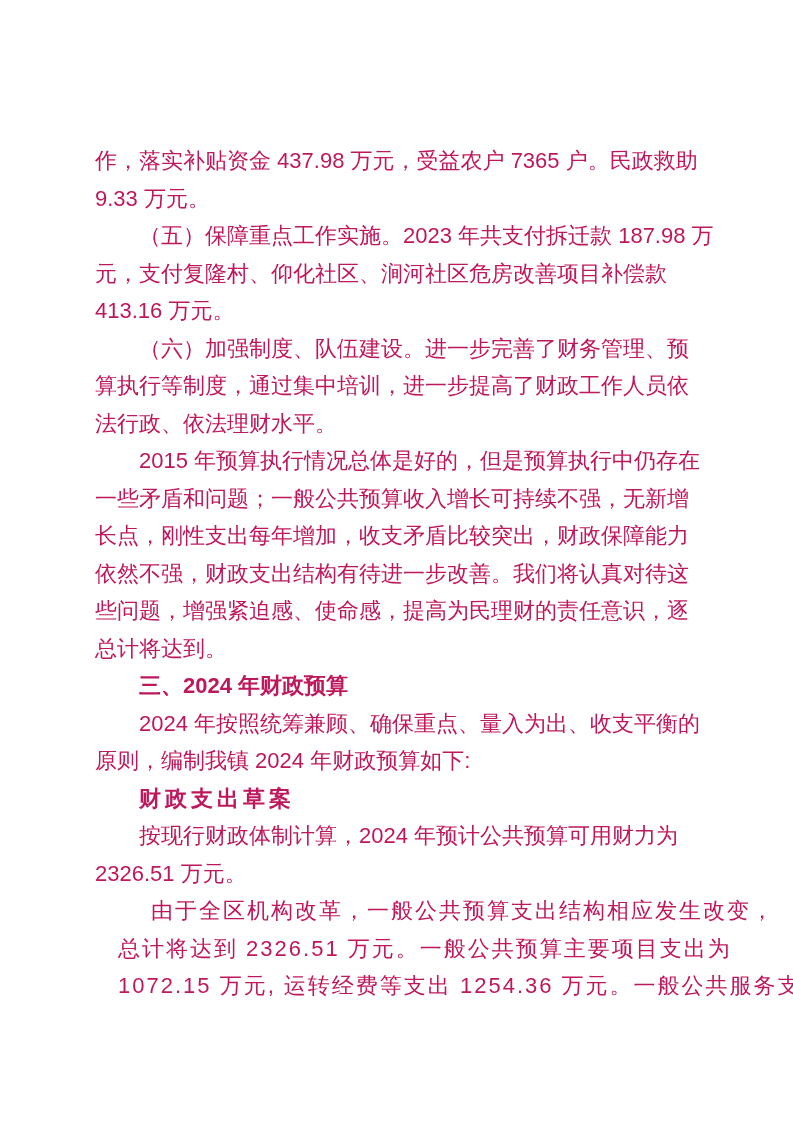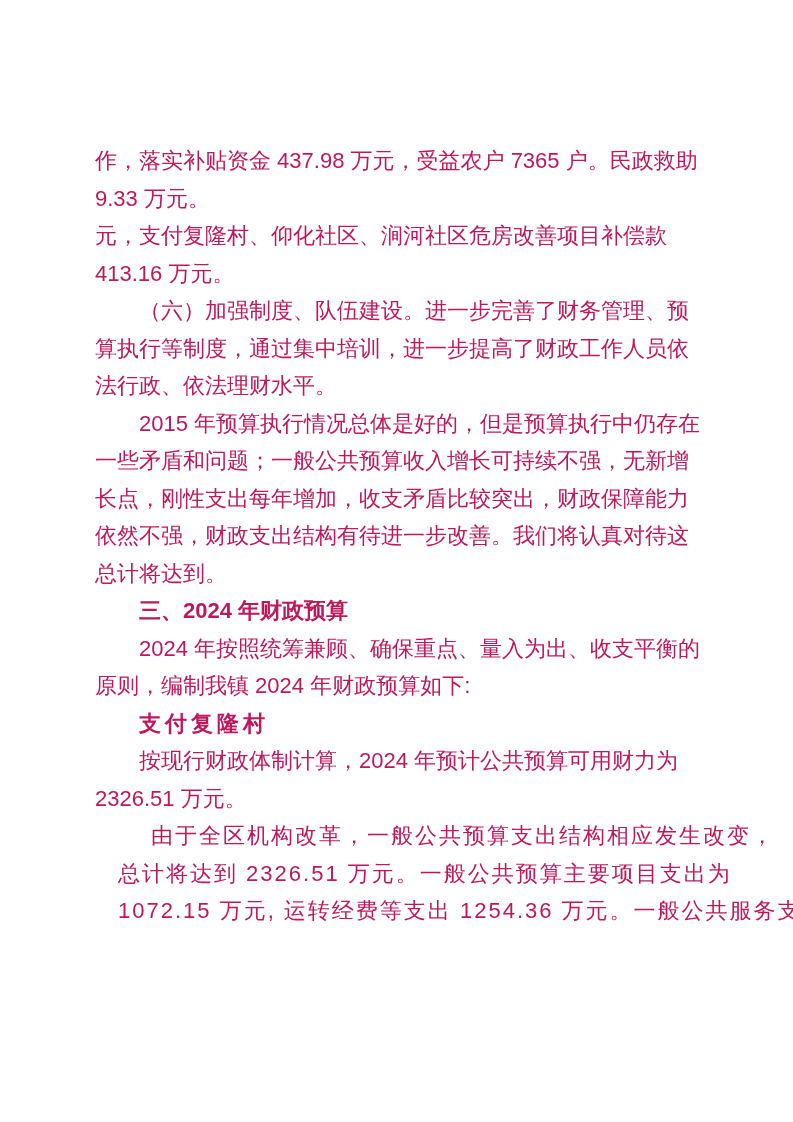--- a/index.html
+++ b/index.html
@@ -48,49 +48,51 @@
 
 <div class="page">
   <div class="content">
 
     <section>
       <div class="line">作，落实补贴资金 437.98 万元，受益农户 7365 户。民政救助</div>
       <div class="line">9.33 万元。</div>
     </section>
 
     <section>
+      <div class="line indent">（五）保障重点工作实施。2023 年共支付拆迁款 187.98 万</div>
       <div class="line">元，支付复隆村、仰化社区、涧河社区危房改善项目补偿款</div>
       <div class="line">413.16 万元。</div>
     </section>
 
     <section>
       <div class="line indent">（六）加强制度、队伍建设。进一步完善了财务管理、预</div>
       <div class="line">算执行等制度，通过集中培训，进一步提高了财政工作人员依</div>
       <div class="line">法行政、依法理财水平。</div>
     </section>
 
     <section>
       <div class="line indent">2015 年预算执行情况总体是好的，但是预算执行中仍存在</div>
       <div class="line">一些矛盾和问题；一般公共预算收入增长可持续不强，无新增</div>
       <div class="line">长点，刚性支出每年增加，收支矛盾比较突出，财政保障能力</div>
       <div class="line">依然不强，财政支出结构有待进一步改善。我们将认真对待这</div>
+      <div class="line">些问题，增强紧迫感、使命感，提高为民理财的责任意识，逐</div>
       <div class="line">总计将达到。</div>
     </section>
 
     <section>
       <div class="line indent heading">三、2024 年财政预算</div>
     </section>
 
     <section>
       <div class="line indent">2024 年按照统筹兼顾、确保重点、量入为出、收支平衡的</div>
       <div class="line">原则，编制我镇 2024 年财政预算如下:</div>
     </section>
 
     <section>
-      <div class="line indent subheading">支付复隆村</div>
+      <div class="line indent subheading">财政支出草案</div>
     </section>
 
     <section>
       <div class="line indent">按现行财政体制计算，2024 年预计公共预算可用财力为</div>
       <div class="line">2326.51 万元。</div>
     </section>
 
     <section>
       <div class="line spaced first-line">由于全区机构改革，一般公共预算支出结构相应发生改变，</div>
       <div class="line spaced">总计将达到 2326.51 万元。一般公共预算主要项目支出为</div>

